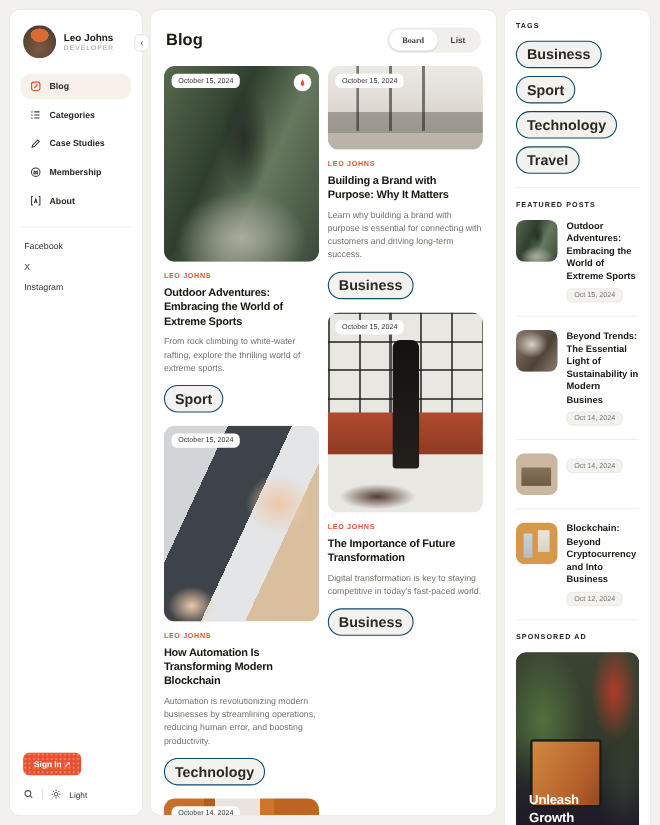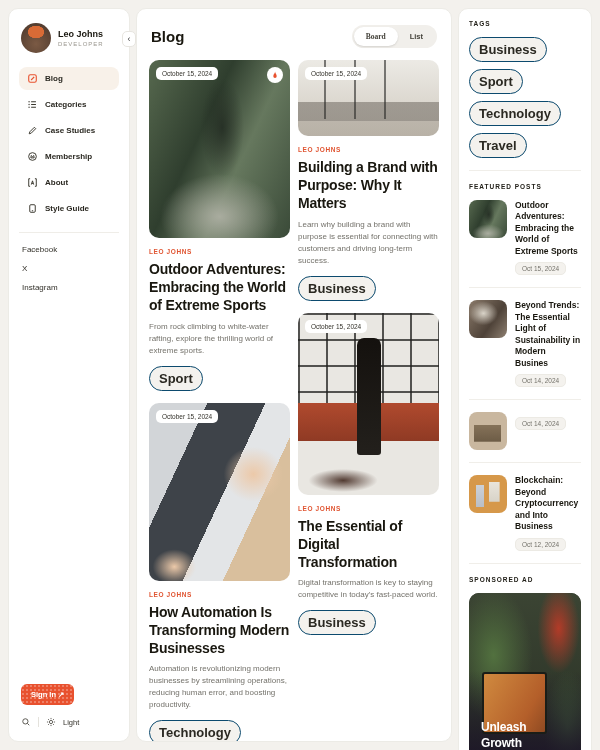--- a/index.html
+++ b/index.html
@@ -55,21 +55,21 @@
   .view-btn.active { background:#fff; box-shadow:0 1px 2px rgba(0,0,0,.12);font-family:Liberation Serif, serif; }
   .grid { display:flex; gap:8px; align-items:flex-start; }
   .col { display:flex; flex-direction:column; gap:12px; width:142px; }
   .post { display:flex; flex-direction:column; }
   .pimg { position:relative; width:100%; border-radius:10px; overflow:hidden; }
   .date-badge { position:absolute; top:7px; left:7px; background:#fff; border-radius:5px;
     font-size:6.5px; color:#33312a; padding:3px 6px; white-space:nowrap; }
   .hot-badge { position:absolute; top:7px; right:7px; width:16px; height:16px; border-radius:50%;
     background:#fff; display:flex; align-items:center; justify-content:center; }
   .p-author { font-size:6.5px; font-weight:bold; letter-spacing:.6px; color:#e05532; margin:10px 0 5px; }
-  .p-title { font-size:14px; font-weight:bold; line-height:1.3; letter-spacing:-.2px; }
+  .p-title { font-size:10px; font-weight:bold; line-height:1.3; letter-spacing:-.2px; }
   .p-excerpt { font-size:8px; line-height:1.5; color:#74726b; margin-top:6px; }
   .tag-pill { align-self:flex-start; display:inline-block; margin-top:9px; background:#f4f2ee;
     border:1px solid #0c4a6e; border-radius:999px; font-size:13px; font-weight:bold;
     color:#2b2922; padding:4px 9px; cursor:pointer; }
 
   
   .img-cyclist { background-image:
       radial-gradient(70% 40% at 50% 88%, #a9ac9f 0%, rgba(169,172,159,0) 60%),
       radial-gradient(22% 40% at 52% 38%, rgba(30,38,30,.75), transparent 70%),
       linear-gradient(115deg, #57694f 0%, #2f3e2e 38%, #66785e 62%, #3a4a38 100%); }
@@ -189,29 +189,20 @@
     </div>
     <div class="nav-item">
       <span class="ic">
         <svg width="11" height="11" viewBox="0 0 16 16" fill="none" stroke="currentColor" stroke-width="1.4">
             <path d="M4.5 2.5h-2v11h2M11.5 2.5h2v11h-2"></path>
             <path d="M6.3 11l1.7-5.4L9.7 11M6.9 9.3h2.2"></path>
           </svg>
       </span>
       <span>About</span>
     </div>
-    <div class="nav-item">
-      <span class="ic">
-        <svg width="11" height="11" viewBox="0 0 16 16" fill="none" stroke="currentColor" stroke-width="1.4">
-            <rect x="4" y="2.5" width="8" height="11" rx="1.6"></rect>
-            <path d="M7 11.3h2"></path>
-          </svg>
-      </span>
-      <span>Style Guide</span>
-    </div>
   </nav>
 
   <div class="sb-divider"></div>
 
   <div class="social">
     <a href="#">Facebook</a>
     <a href="#">X</a>
     <a href="#">Instagram</a>
   </div>
 
@@ -266,21 +257,21 @@
         <h2 class="p-title">Outdoor Adventures: Embracing the World of Extreme Sports</h2>
         <p class="p-excerpt">From rock climbing to white-water rafting, explore the thrilling world of extreme sports.</p>
         <span class="tag-pill">Sport</span>
       </article>
 
       <article class="post">
         <div class="pimg img-laptop" style="height:178px">
           <span class="date-badge">October 15, 2024</span>
         </div>
         <div class="p-author">LEO JOHNS</div>
-        <h2 class="p-title">How Automation Is Transforming Modern Businesses</h2>
+        <h2 class="p-title">How Automation Is Transforming Modern Blockchain</h2>
         <p class="p-excerpt">Automation is revolutionizing modern businesses by streamlining operations, reducing human error, and boosting productivity.</p>
         <span class="tag-pill">Technology</span>
       </article>
 
       <article class="post">
         <div class="pimg img-jacket" style="height:170px">
           <span class="date-badge">October 14, 2024</span>
         </div>
       </article>
 
@@ -296,21 +287,21 @@
         <h2 class="p-title">Building a Brand with Purpose: Why It Matters</h2>
         <p class="p-excerpt">Learn why building a brand with purpose is essential for connecting with customers and driving long-term success.</p>
         <span class="tag-pill">Business</span>
       </article>
 
       <article class="post">
         <div class="pimg img-sofa" style="height:182px">
           <span class="date-badge">October 15, 2024</span>
         </div>
         <div class="p-author">LEO JOHNS</div>
-        <h2 class="p-title">The Essential of Digital Transformation</h2>
+        <h2 class="p-title">The Importance of Future Transformation</h2>
         <p class="p-excerpt">Digital transformation is key to staying competitive in today's fast-paced world.</p>
         <span class="tag-pill">Business</span>
       </article>
 
 
     </div>
   </div>
 </main>
 
 <aside class="right card">

